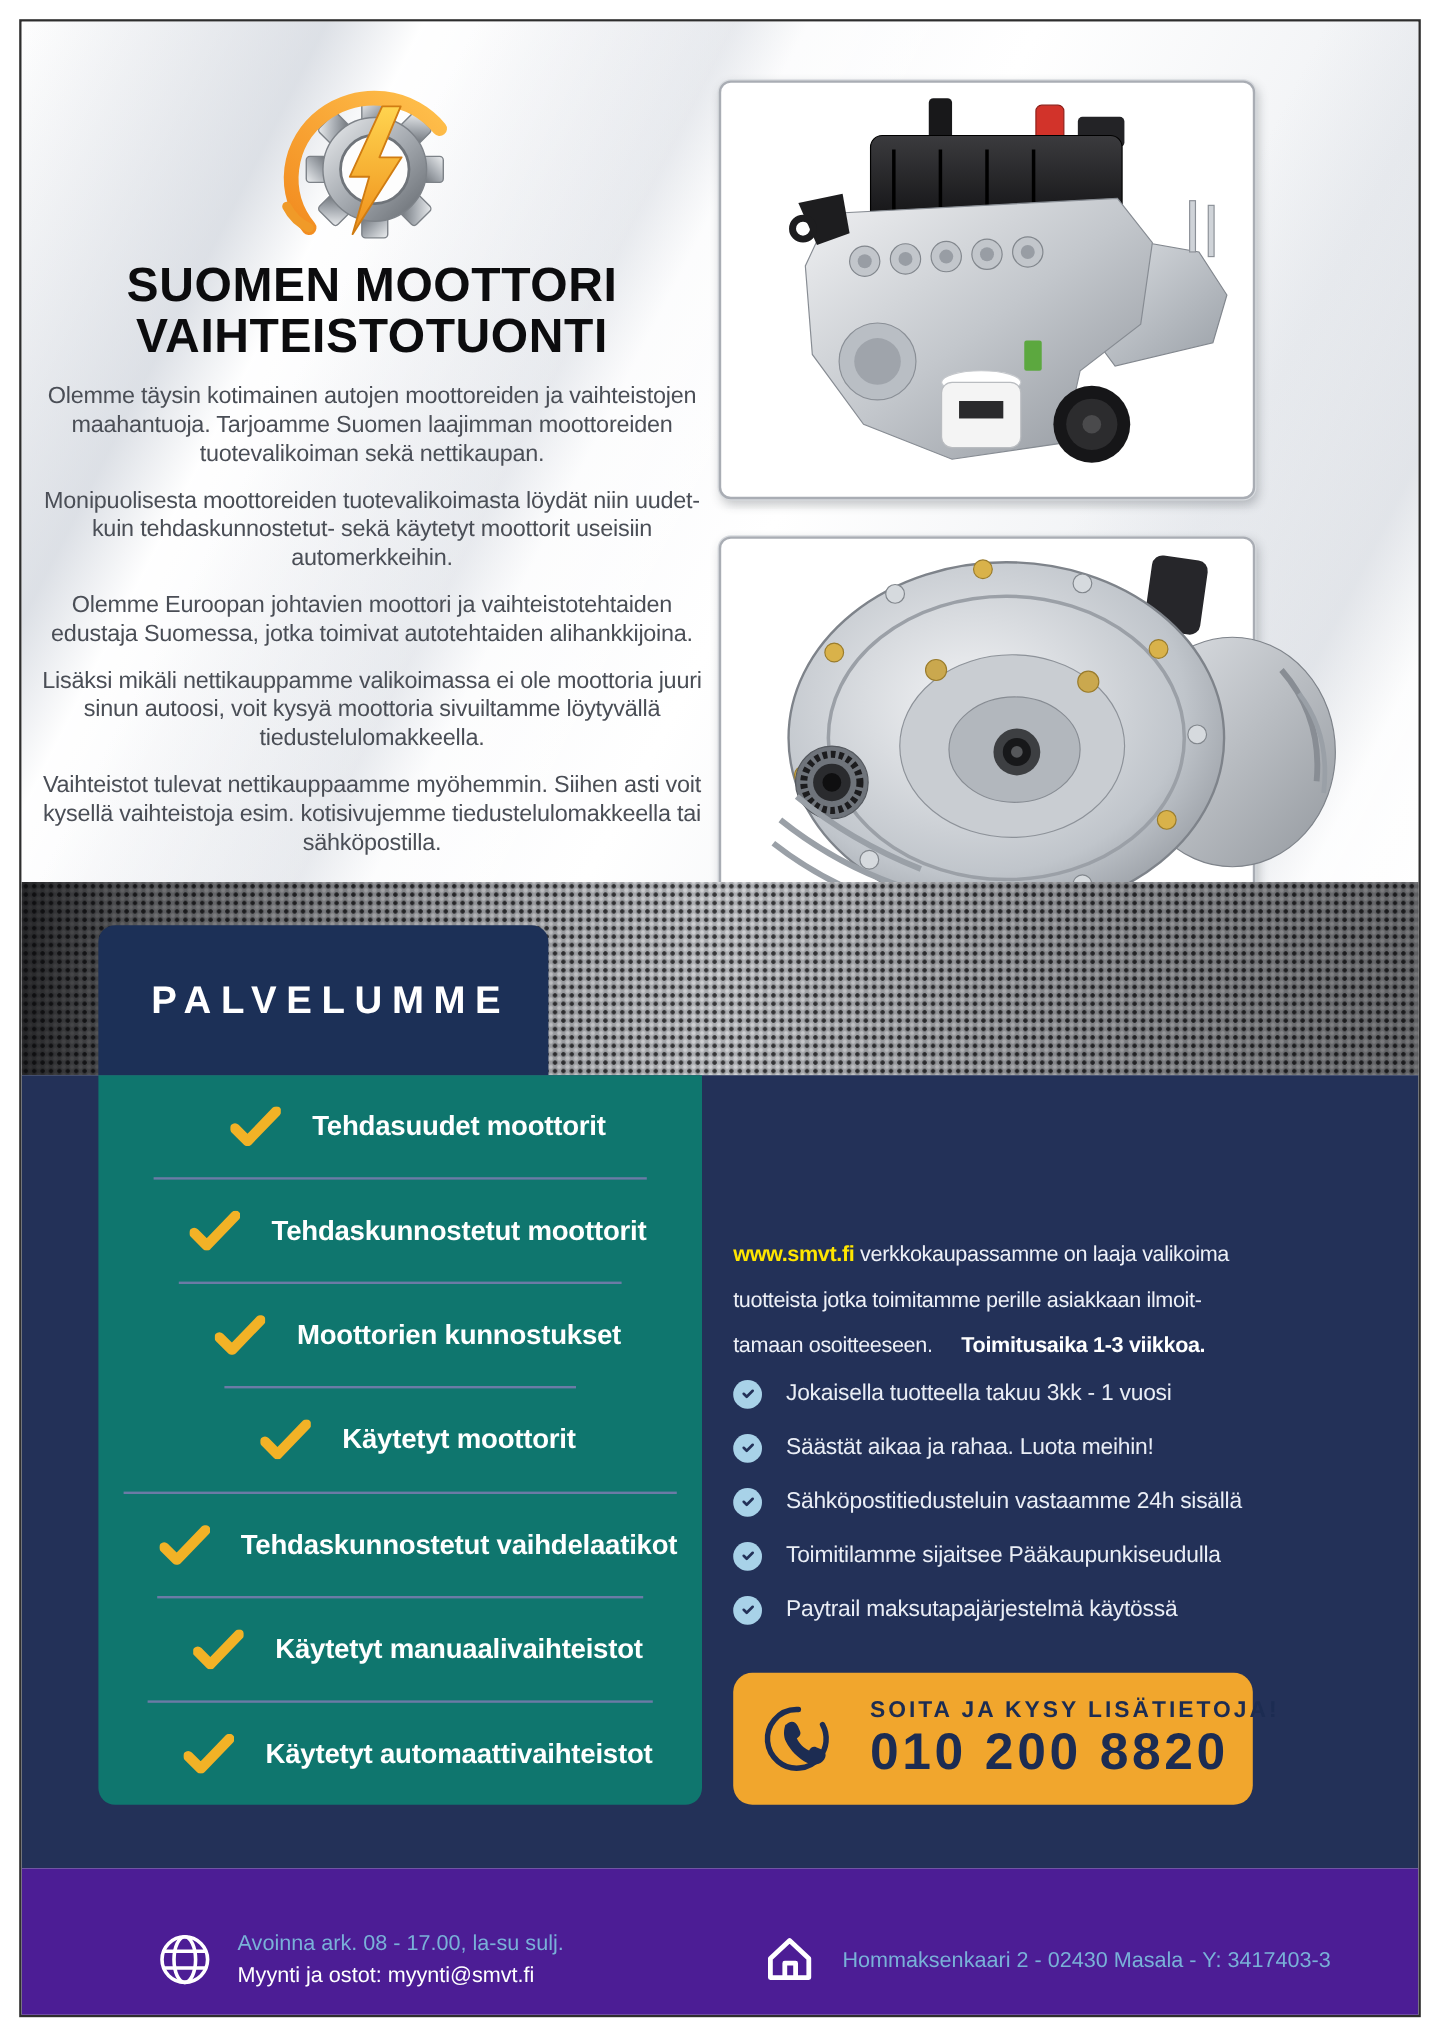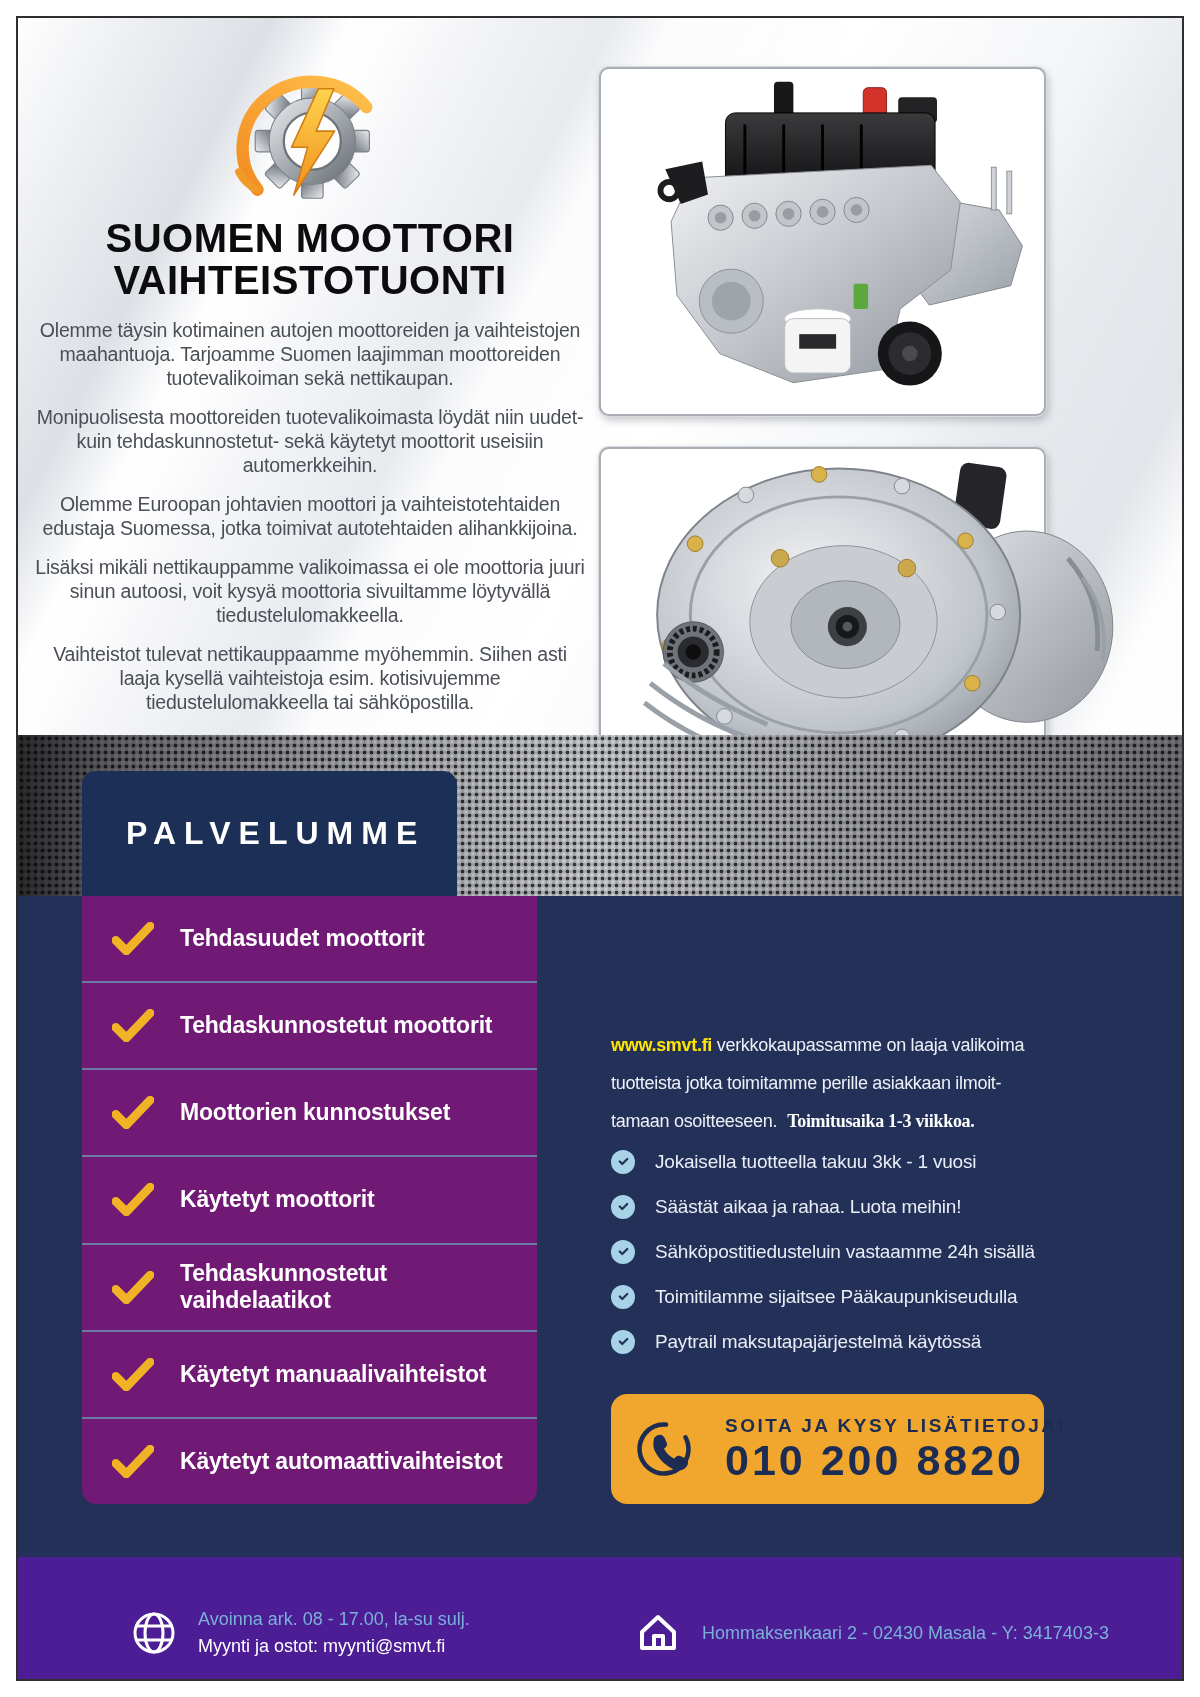--- a/index.html
+++ b/index.html
@@ -56,33 +56,33 @@
   
   .main{position:absolute;left:0;top:878px;width:100%;height:661px;background:#233158;}
   .footerband{position:absolute;left:0;top:1539px;width:100%;height:152px;background:#4c1d95;}
   
   .svc-head{
     position:absolute;left:64px;top:753px;width:375px;height:125px;background:#1c3057;
     border-radius:14px 14px 0 0;display:flex;align-items:center;z-index:3;
   }
   .svc-head h2{margin:0 0 0 44px;color:#ffffff;font-size:32px;font-weight:bold;letter-spacing:8px;}
   .svc-box{
-    position:absolute;left:64px;top:878px;width:455px;height:608px;background:#701a75;
-    border-radius:0 0 14px 14px;display:flex;flex-direction:column;overflow:hidden;z-index:3;
+    position:absolute;left:64px;top:878px;width:503px;height:608px;background:#0f766e;
+    border-radius:0 0 14px 14px;display:flex;flex-direction:column;overflow:hidden;z-index:3;align-items:center;
   }
   .svc-row{flex:1;display:flex;align-items:center;padding-left:30px;gap:26px;border-top:2px solid #6b7ba6;}
   .svc-row:first-child{border-top:none;}
   .svc-row .check{width:42px;height:33px;flex:0 0 auto;}
   .svc-label{color:#ffffff;font-weight:bold;font-size:23px;letter-spacing:-.2px;}
   
   .why-title{position:absolute;left:593px;top:929px;color:#ffffff;font-size:26px;font-weight:bold;letter-spacing:5px;white-space:nowrap;}
   .why-par{position:absolute;left:593px;top:1008px;color:#edf0f7;font-size:18px;line-height:38px;letter-spacing:-.3px;}
   .why-par .wline{white-space:nowrap;}
   .why-link{color:#ffe600;font-weight:bold;cursor:pointer;text-align:right;}
-  .why-bold{font-weight:bold;color:#ffffff;margin-left:10px;font-family:Liberation Serif, serif;}
+  .why-bold{font-weight:bold;color:#ffffff;margin-left:24px;}
   .why-bullets{position:absolute;left:593px;top:1121px;}
   .wb{height:45px;display:flex;align-items:center;white-space:nowrap;}
   .bcirc{width:24px;height:24px;border-radius:50%;background:#a8d2e8;display:inline-flex;align-items:center;justify-content:center;margin-right:20px;flex:0 0 auto;}
   .bcirc svg{width:15px;height:15px;}
   .wb-label{color:#e9edf5;font-size:19px;letter-spacing:-.2px;}
   
   .cta{
     position:absolute;left:593px;top:1376px;width:433px;height:110px;background:#f1a62d;
     border-radius:16px;display:flex;align-items:center;box-sizing:border-box;padding-left:24px;gap:32px;cursor:pointer;
   }
@@ -146,21 +146,21 @@
     <div class="brand">
       <div>SUOMEN MOOTTORI</div>
       <div>VAIHTEISTOTUONTI</div>
     </div>
 
     <div class="intro">
       <p>Olemme täysin kotimainen autojen moottoreiden ja vaihteistojen maahantuoja. Tarjoamme Suomen laajimman moottoreiden tuotevalikoiman sekä nettikaupan.</p>
       <p>Monipuolisesta moottoreiden tuotevalikoimasta löydät niin uudet- kuin tehdaskunnostetut- sekä käytetyt moottorit useisiin automerkkeihin.</p>
       <p>Olemme Euroopan johtavien moottori ja vaihteistotehtaiden edustaja Suomessa, jotka toimivat autotehtaiden alihankkijoina.</p>
       <p>Lisäksi mikäli nettikauppamme valikoimassa ei ole moottoria juuri sinun autoosi, voit kysyä moottoria sivuiltamme löytyvällä tiedustelulomakkeella.</p>
-      <p>Vaihteistot tulevat nettikauppaamme myöhemmin. Siihen asti laaja kysellä vaihteistoja esim. kotisivujemme tiedustelulomakkeella tai sähköpostilla.</p>
+      <p>Vaihteistot tulevat nettikauppaamme myöhemmin. Siihen asti voit kysellä vaihteistoja esim. kotisivujemme tiedustelulomakkeella tai sähköpostilla.</p>
     </div>
 
     <div class="photo engine">
       <svg viewBox="0 0 440 340">
         <defs>
           <linearGradient id="eSil" x1="0" y1="0" x2="1" y2="1">
             <stop offset="0" stop-color="#f0f1f3"></stop>
               <stop offset=".5" stop-color="#c3c7cc"></stop>
               <stop offset="1" stop-color="#8f949b"></stop>
           </linearGradient>

